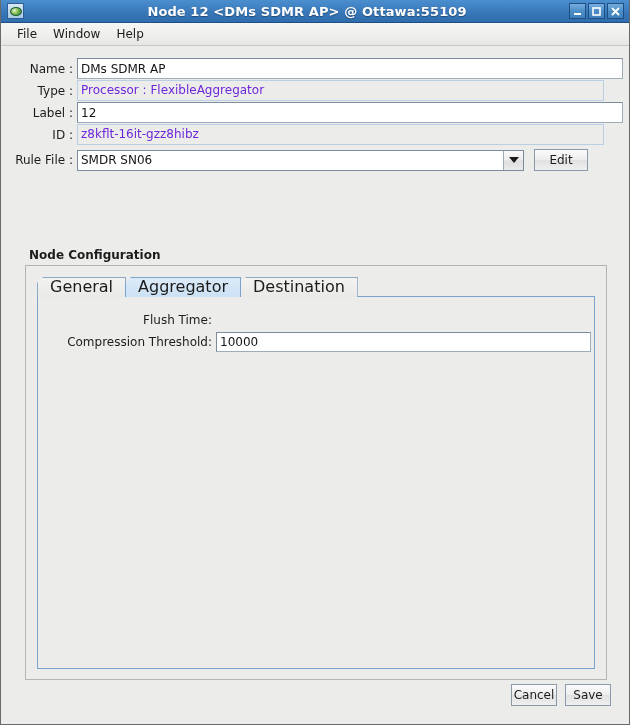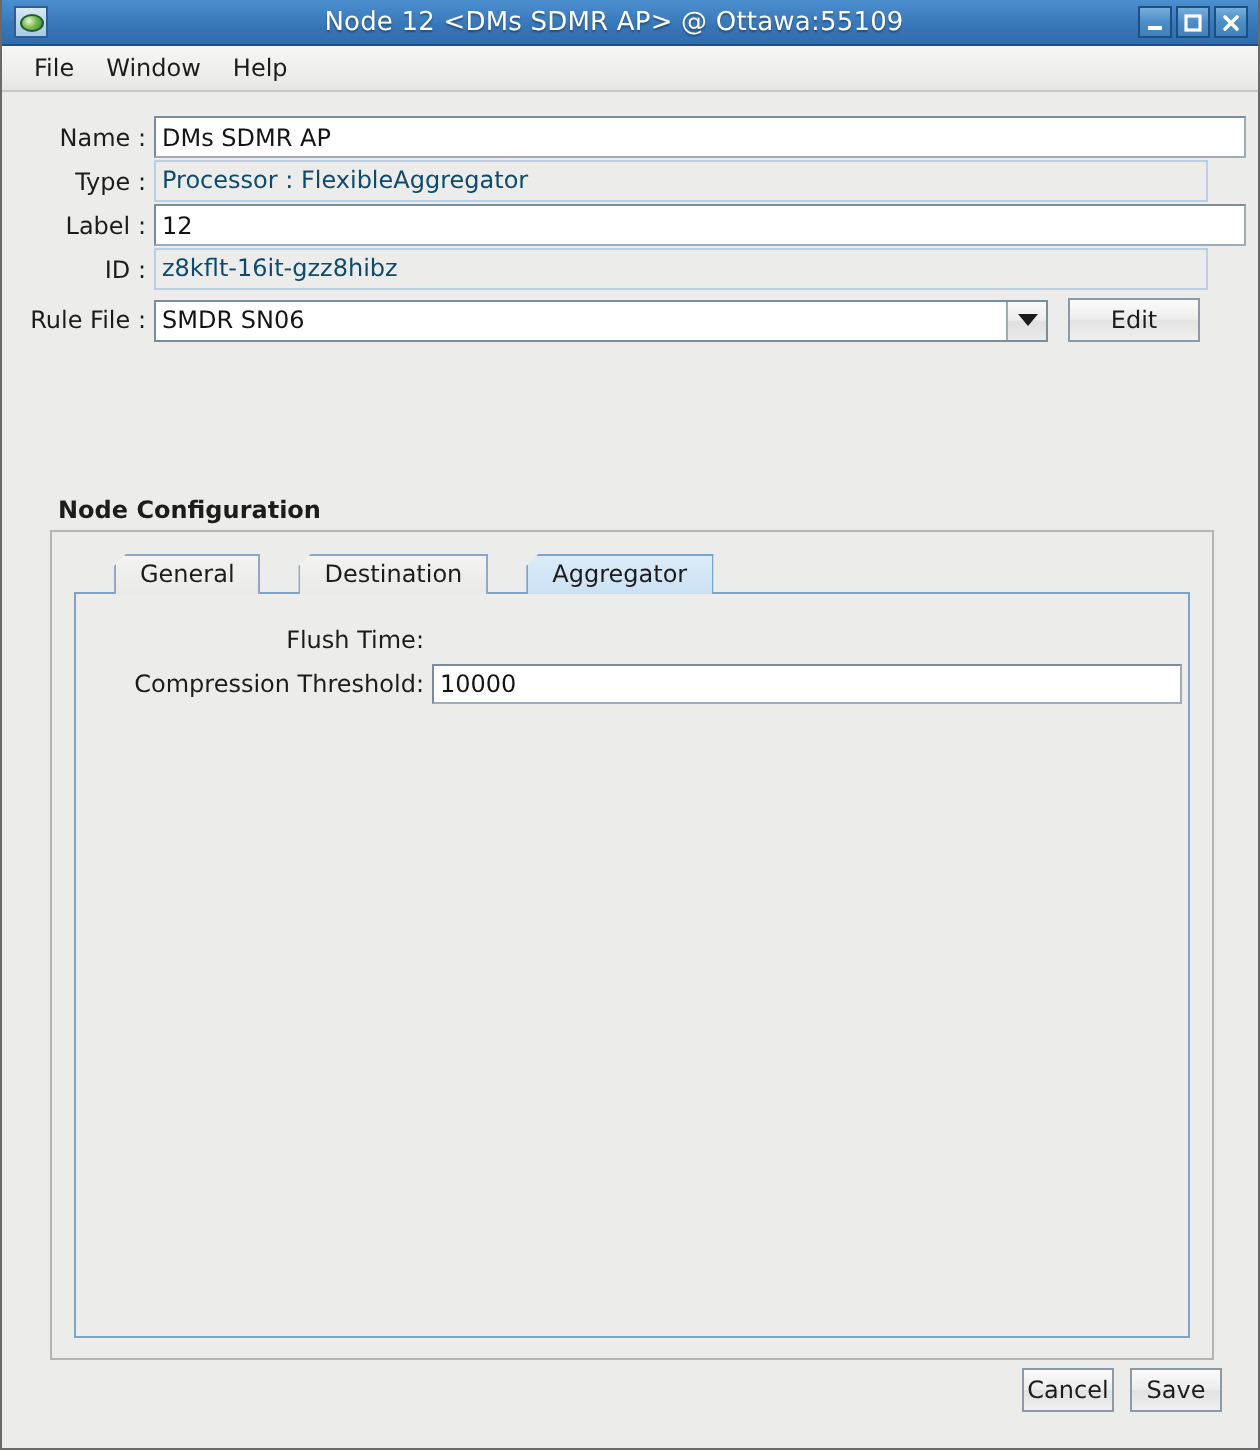--- a/index.html
+++ b/index.html
@@ -57,21 +57,21 @@
     background: radial-gradient(circle at 35% 35%, #e8f5d8 0%, #7dbb4a 45%, #2f7f4f 100%);
     border: 1px solid #1d5c36;
     box-sizing: border-box;
   }
   .title-text {
     position: absolute;
     left: 0;
     right: 16px;
     text-align: center;
     color: #ffffff;
-    font-weight: normal;
+    font-weight: bold;
     font-size: 13px;
     letter-spacing: 0.1px;
     pointer-events: none;
     text-shadow: 0 1px 1px rgba(0,0,0,0.35);
   }
   .win-buttons {
     margin-left: auto;
     display: flex;
     gap: 2px;
     padding-right: 2px;
@@ -153,21 +153,21 @@
     background: #ffffff;
     border: 1px solid #7b8c9c;
     border-right-color: #9dacb9;
     border-bottom-color: #9dacb9;
     width: 546px;
   }
   .field.readonly {
     background: #ececeb;
     border: 1px solid #bacfe3;
     width: 527px;
-    color: #0c4a6e;
+    color: #6d28d9;
   }
 
   
   .combo-wrap {
     display: flex;
     height: 21px;
     width: 447px;
     box-sizing: border-box;
     border: 1px solid #7b8c9c;
     background: #0f766e;
@@ -193,21 +193,21 @@
     cursor: pointer;
   }
   .arrow-down {
     width: 0; height: 0;
     border-left: 5px solid transparent;
     border-right: 5px solid transparent;
     border-top: 6px solid #1b1b1b;
   }
   .edit-btn {
     margin-left: 10px;
-    width: 66px;
+    width: 54px;
     height: 22px;
     box-sizing: border-box;
     border: 1px solid #8a9aa8;
     background: linear-gradient(to bottom, #fbfbfb 0%, #ededed 48%, #e2e2e2 52%, #efefef 100%);
     font-size: 12px;
     color: #1c1c1c;
     font-family: "DejaVu Sans", "Liberation Sans", sans-serif;
     cursor: pointer;
     display: flex;
     align-items: center;
@@ -248,32 +248,31 @@
     top: 10px;
     display: flex;
     align-items: flex-end;
     height: 21px;
     z-index: 3;
   }
   .tab {
     height: 20px;
     box-sizing: border-box;
     padding: 0 12px;
-    font-size: 12px;
+    font-size: 16px;
     color: #1c1c1c;
     line-height: 18px;
     border: 1px solid #8fa8c4;
     border-bottom: none;
     background: linear-gradient(to bottom, #f3f3f1 0%, #e9e9e7 100%);
     cursor: pointer;
     position: relative;
     margin-right: -1px;
     -webkit-clip-path: polygon(6px 0, 100% 0, 100% 100%, 0 100%, 0 6px);
     clip-path: polygon(6px 0, 100% 0, 100% 100%, 0 100%, 0 6px);
-    margin-left: 20px;
   }
   .tab.selected {
     background: linear-gradient(to bottom, #dcebf8 0%, #cbe1f4 100%);
     border-color: #7ba3cc;
     z-index: 4;
   }
   .tab-panel {
     position: absolute;
     left: 11px;
     top: 30px;
@@ -413,22 +412,22 @@
       </div>
 
     </div>
 
     <div class="groupbox">
       <div class="group-title">Node  Configuration</div>
       <div class="group-frame">
 
         <div class="tabstrip">
           <div class="tab">General</div>
+          <div class="tab selected">Aggregator</div>
           <div class="tab">Destination</div>
-          <div class="tab selected">Aggregator</div>
         </div>
 
         <div class="tab-panel">
           <div class="inner-form">
 
             <div class="inner-row">
               <div class="inner-label">Flush Time:</div>
             </div>
 
             <div class="inner-row">

